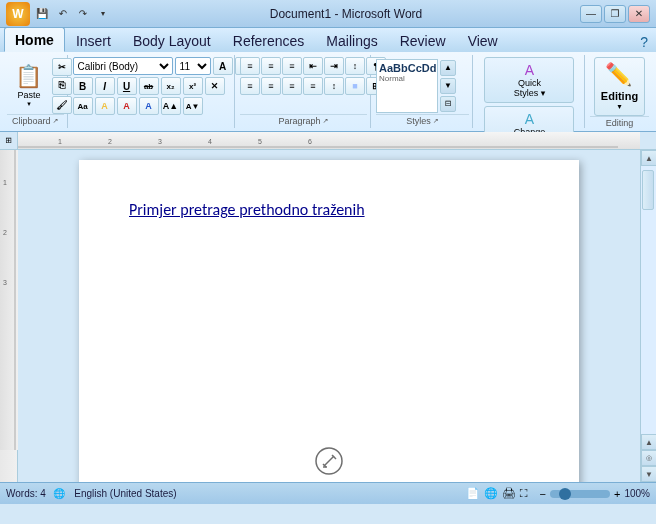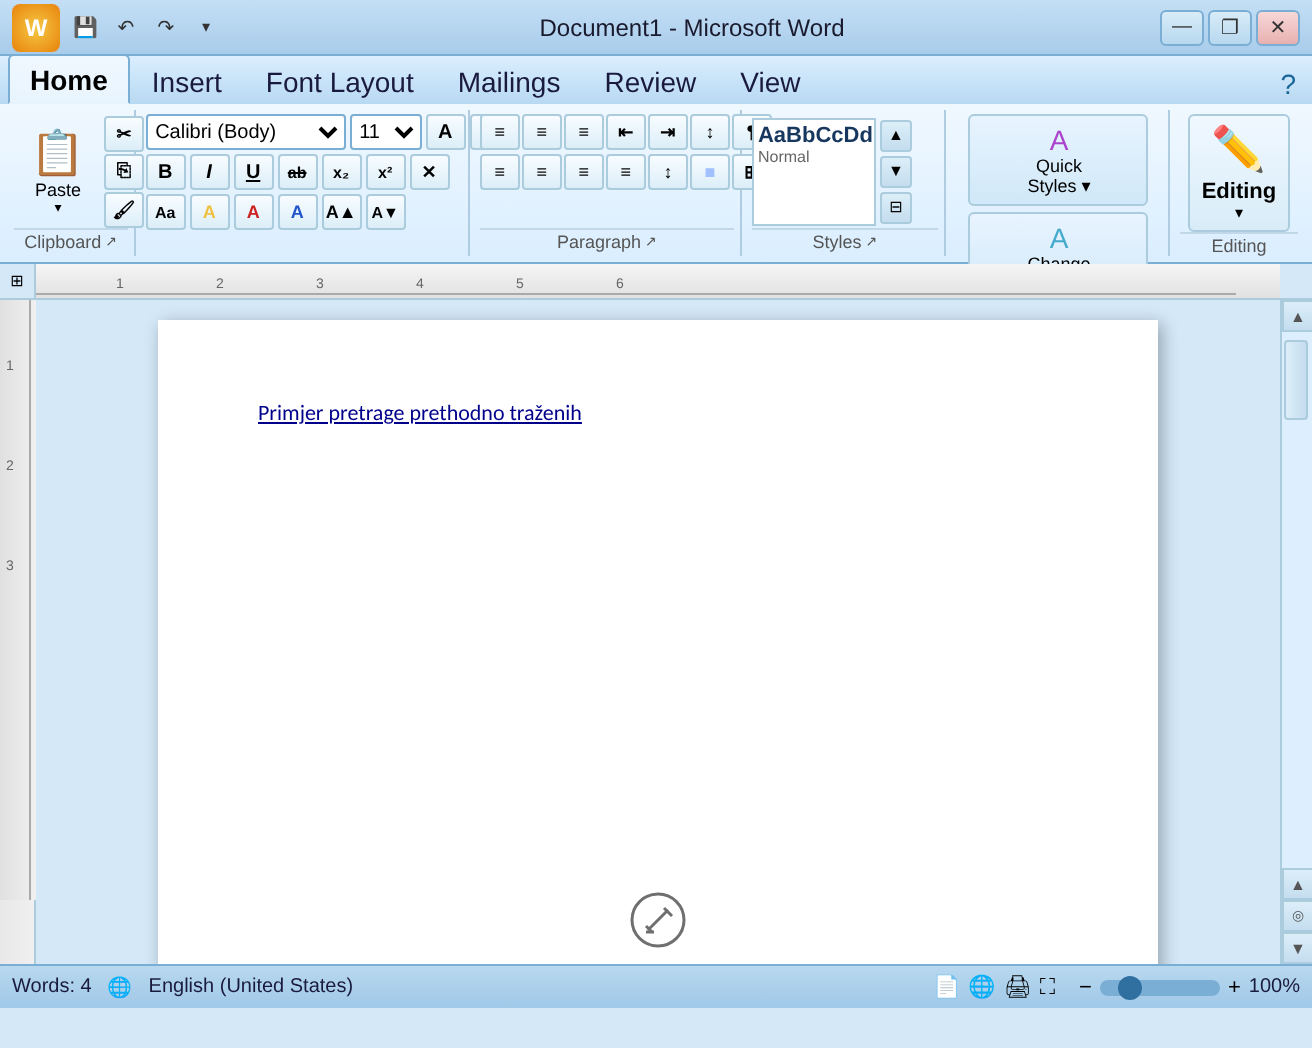--- a/index.html
+++ b/index.html
@@ -137,21 +137,21 @@
     }
     .doc-page {
       background: white;
       width: 500px;
       min-height: 340px;
       box-shadow: 2px 2px 8px rgba(0,0,0,0.3);
       padding: 40px 50px;
       position: relative;
     }
     .doc-content {
-      font-size: 11px;
+      font-size: 16px;
       color: #00008b;
       text-decoration: underline;
       font-family: Calibri, sans-serif;
     }
 
     
     .scrollbar-v {
       width: 16px;
       background: #d4e8f7;
       display: flex; flex-direction: column;
@@ -236,21 +236,22 @@
   <div class="title-bar-controls">
     <div class="title-btn">—</div>
     <div class="title-btn">❐</div>
     <div class="title-btn close">✕</div>
   </div>
 </div>
 
 <div class="ribbon-tabs">
   <div class="ribbon-tab active">Home</div>
   <div class="ribbon-tab">Insert</div>
-  <div class="ribbon-tab">Font Layout</div>
+  <div class="ribbon-tab">Body Layout</div>
+  <div class="ribbon-tab">References</div>
   <div class="ribbon-tab">Mailings</div>
   <div class="ribbon-tab">Review</div>
   <div class="ribbon-tab">View</div>
   <div style="margin-left:auto;padding:2px 4px;cursor:pointer;font-size:14px;color:#1a6699;">?</div>
 </div>
 
 <div class="ribbon">
 
   <div class="rg" style="min-width:60px;">
     <div class="rg-content">

